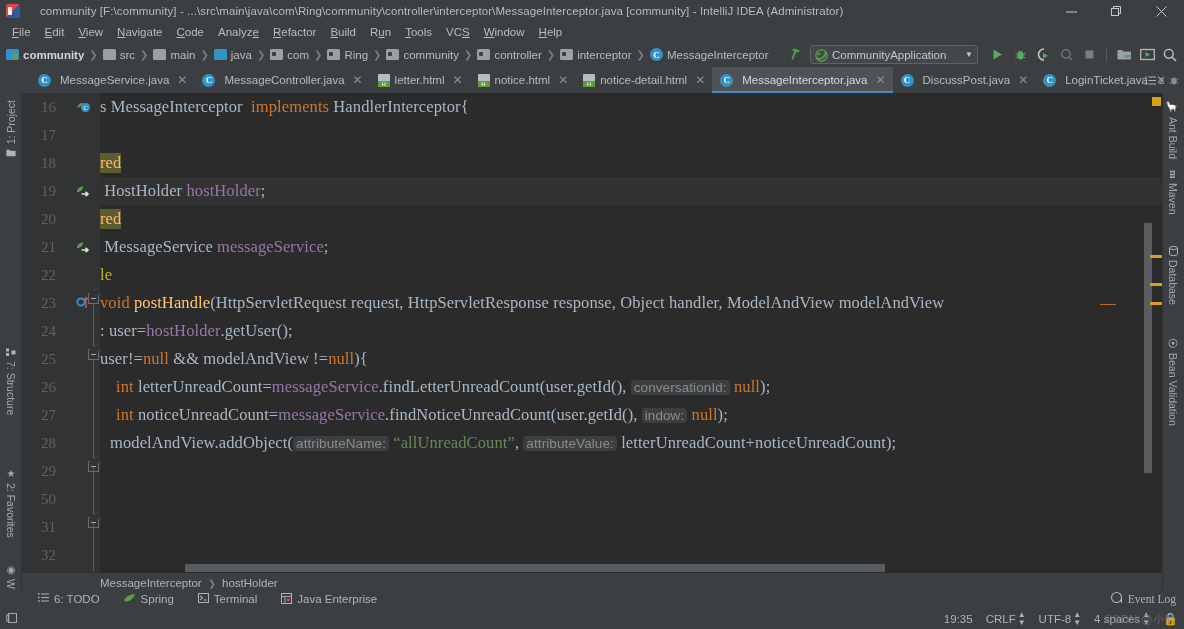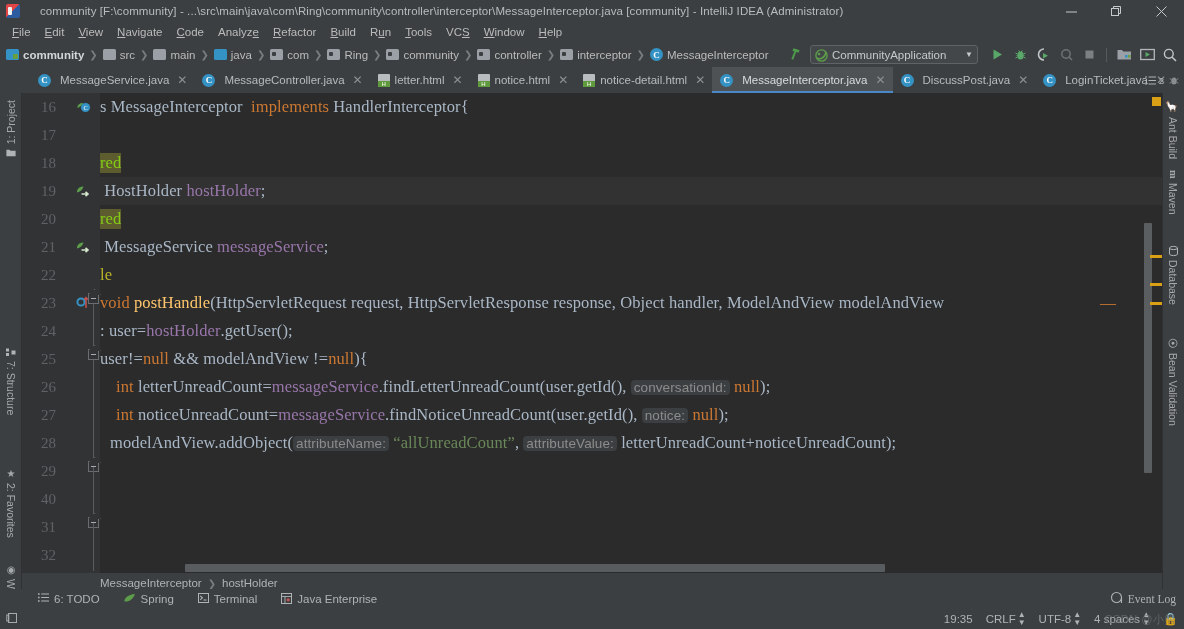--- a/index.html
+++ b/index.html
@@ -173,21 +173,21 @@
   
   .kw { color: #cc7832; }
   .field { color: #9876aa; }
   .str { color: #6a8759; }
   .plain { color: #a9b7c6; }
   .anno { color: #bbb529; }
   .hintparam {
     background: #3c3f41; color: #8c8c8c; border-radius: 4px; padding: 0 3px;
     font-family: "Liberation Sans", sans-serif; font-size: 13.5px;
   }
-  .annohl { background: #5c5c2e; color:#84cc16; }
+  .annohl { background: #5c5c2e; color:#fdba74; }
 
   
   .vscroll-track {
     position:absolute; right: 10px; top:0; bottom:0; width: 8px;
   }
   .vscroll-thumb { position:absolute; right:0; width:8px; background:#5b5e60; border-radius:1px; }
   .marker { position:absolute; right:0px; width:12px; height:3px; background:#d9a016; }
   .hscroll-track { position:absolute; left:78px; right:14px; bottom:0; height:10px; }
   .hscroll-thumb { position:absolute; height:8px; background:#595c5e; border-radius:1px; top:1px; }
 
@@ -565,21 +565,21 @@
       <div class="gutter-line" style="top:308px">
           <span class="ln">27</span>
         </div>
       <div class="gutter-line" style="top:336px">
           <span class="ln">28</span>
         </div>
       <div class="gutter-line" style="top:364px">
           <span class="ln">29</span>
         </div>
       <div class="gutter-line" style="top:392px">
-          <span class="ln">40</span>
+          <span class="ln">50</span>
         </div>
       <div class="gutter-line" style="top:420px">
           <span class="ln">31</span>
         </div>
       <div class="gutter-line" style="top:448px">
           <span class="ln">32</span>
         </div>
 
       <div class="fold-rail" style="left:66px">
         <div class="fold-vline" style="top:206px; height:168px;"></div>
@@ -619,21 +619,21 @@
       <div class="code-line" style="top:224px">
         <span class="plain">: user=</span><span class="field">hostHolder</span><span class="plain">.getUser();</span>
       </div>
       <div class="code-line" style="top:252px">
         <span class="plain">user!=</span><span class="kw">null</span><span class="plain"> &amp;&amp; modelAndView !=</span><span class="kw">null</span><span class="plain">){</span>
       </div>
       <div class="code-line" style="top:280px; padding-left:16px">
         <span class="kw">int </span><span class="plain">letterUnreadCount=</span><span class="field">messageService</span><span class="plain">.findLetterUnreadCount(user.getId(), </span><span class="hintparam">conversationId:</span><span class="kw"> null</span><span class="plain">);</span>
       </div>
       <div class="code-line" style="top:308px; padding-left:16px">
-        <span class="kw">int </span><span class="plain">noticeUnreadCount=</span><span class="field">messageService</span><span class="plain">.findNoticeUnreadCount(user.getId(), </span><span class="hintparam">notice:</span><span class="kw"> null</span><span class="plain">);</span>
+        <span class="kw">int </span><span class="plain">noticeUnreadCount=</span><span class="field">messageService</span><span class="plain">.findNoticeUnreadCount(user.getId(), </span><span class="hintparam">indow:</span><span class="kw"> null</span><span class="plain">);</span>
       </div>
       <div class="code-line" style="top:336px; padding-left:10px">
         <span class="plain">modelAndView.addObject(</span><span class="hintparam">attributeName:</span><span class="str"> “allUnreadCount”</span><span class="plain">, </span><span class="hintparam">attributeValue:</span><span class="plain"> letterUnreadCount+noticeUnreadCount);</span>
       </div>
 
       <div style="position:absolute; right:46px; top:196px; height:28px; display:flex; align-items:center;">
         <span style="color:#cc7832; font-family:'Liberation Serif',serif; font-size:16px;">—</span>
       </div>
 
       <div class="vscroll-track">

